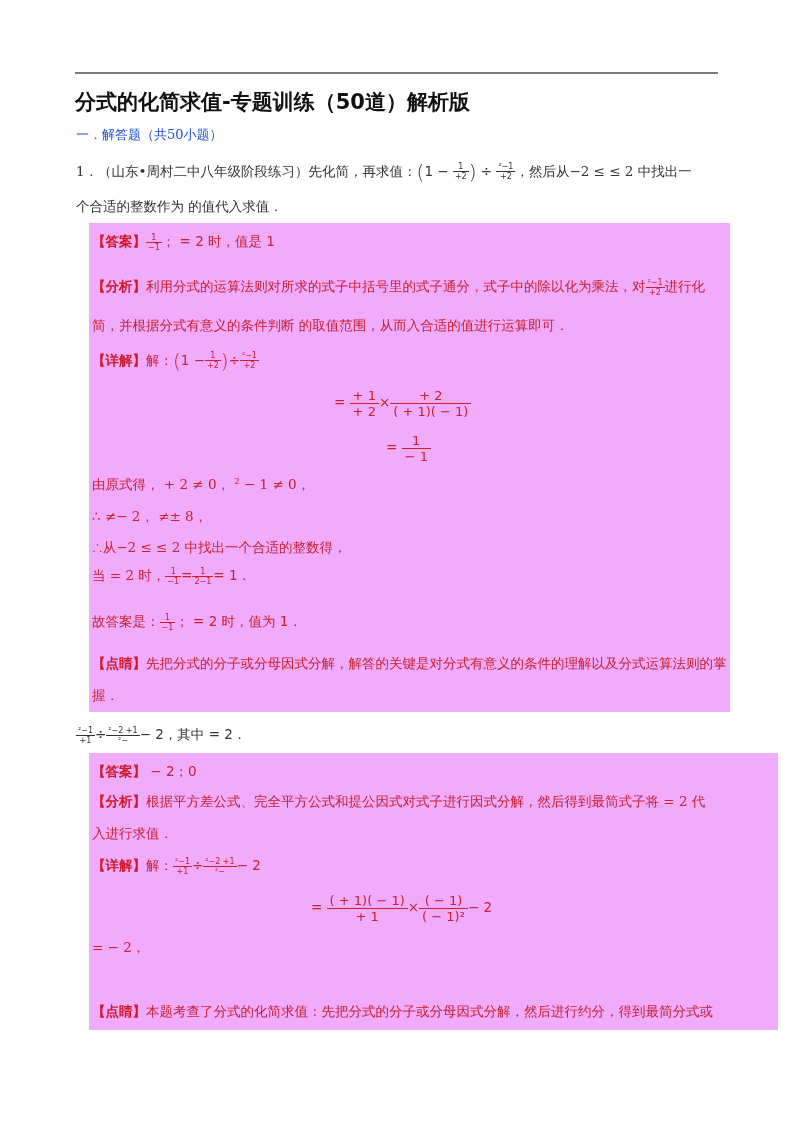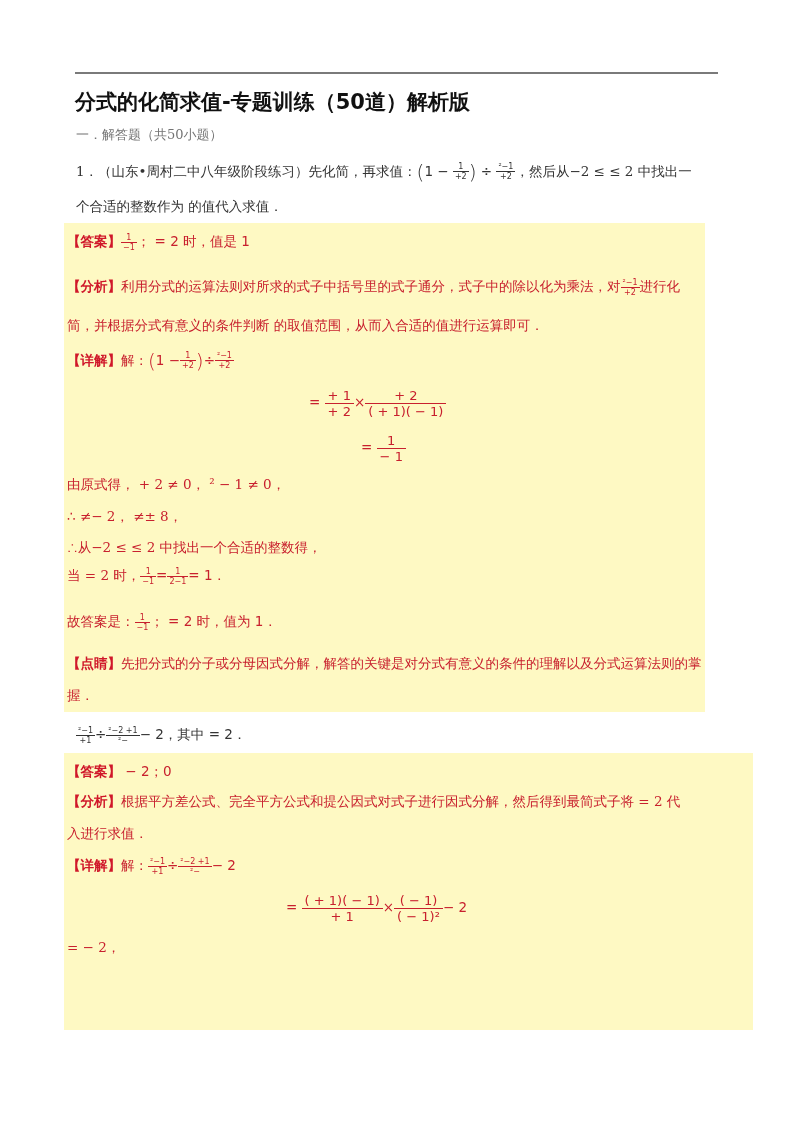--- a/index.html
+++ b/index.html
@@ -1,23 +1,23 @@
 <!DOCTYPE html>
 <html><head>
 <meta charset="utf-8">
 <style>
   html, body { margin: 0; padding: 0; background: #ffffff; }
   body { width: 793px; height: 1122px; position: relative; overflow: hidden;
          font-family: "DejaVu Serif", "Liberation Serif", serif; color: #222; }
   .rule { position: absolute; left: 75px; top: 72px; width: 643px; height: 2px; background: #7a7a7a; }
   .title { position: absolute; top: 88px; left: 75px; width: 643px; text-align: left;
            font-family: "DejaVu Sans", "Liberation Sans", sans-serif; font-weight: bold; font-size: 21px; color: #111; }
-  .section { position: absolute; left: 76px; top: 126px; font-size: 13px; color: #737373; }
+  .section { position: absolute; left: 76px; top: 126px; font-size: 13px; color: #1d4ed8; }
   .line { position: absolute; left: 76px; font-size: 13.5px; white-space: nowrap; color: #333; }
-  .box { position: absolute; left: 64px; width: 641px; background: #fef9c3; }
+  .box { position: absolute; left: 89px; width: 641px; background: #f0abfc; }
   .red { color: #c8202e; }
   .tag { font-weight: bold; color: #d0182a; }
   .bl { position: absolute; left: 3px; font-size: 13.5px; white-space: nowrap; }
   .math { font-family: "DejaVu Sans", "Liberation Sans", sans-serif; }
   .frac { display: inline-block; vertical-align: middle; text-align: center; font-family: "DejaVu Sans", "Liberation Sans", sans-serif; line-height: 1; }
   .frac .n { display: block; font-size: 8px; padding: 0 2px; border-bottom: 1px solid currentColor; }
   .frac .d { display: block; font-size: 8px; padding: 1px 2px 0; }
   .frac.big .n, .frac.big .d { font-size: 13px; padding: 1px 3px; }
   .paren { font-size: 20px; font-family: "DejaVu Sans", sans-serif; vertical-align: middle; font-weight: 300; }
   .center { position: absolute; white-space: nowrap; font-size: 13.5px; }
@@ -84,13 +84,16 @@
   </div>
   <div class="bl" style="top:72px;">入进行求值．</div>
   <div class="bl" style="top:104px;">
     <span class="tag">【详解】</span><span>解：</span><span class="frac"><span class="n">²−1</span><span class="d">+1</span></span><span class="math">÷</span><span class="frac"><span class="n">²−2  +1</span><span class="d">²−</span></span><span class="math">− 2</span>
   </div>
   <div class="center" style="left:222px; top:140px;">
     <span class="math">=</span>
     <span class="frac big"><span class="n">(   + 1)(   − 1)</span><span class="d">+ 1</span></span><span class="math">×</span><span class="frac big"><span class="n">(   − 1)</span><span class="d">(   − 1)²</span></span><span class="math">− 2</span>
   </div>
   <div class="bl" style="top:186px;">=    − 2，</div>
+  <div class="bl" style="top:250px;">
+    <span class="tag">【点睛】</span><span>本题考查了分式的化简求值：先把分式的分子或分母因式分解，然后进行约分，得到最简分式或</span>
+  </div>
 </div>
 
 </body></html>

